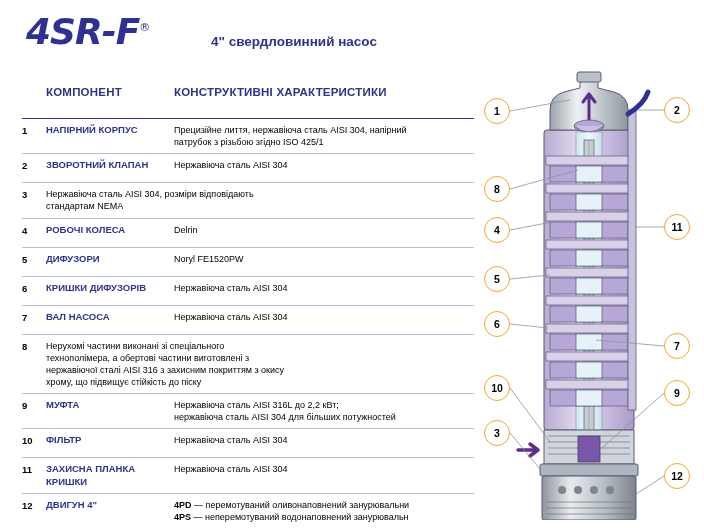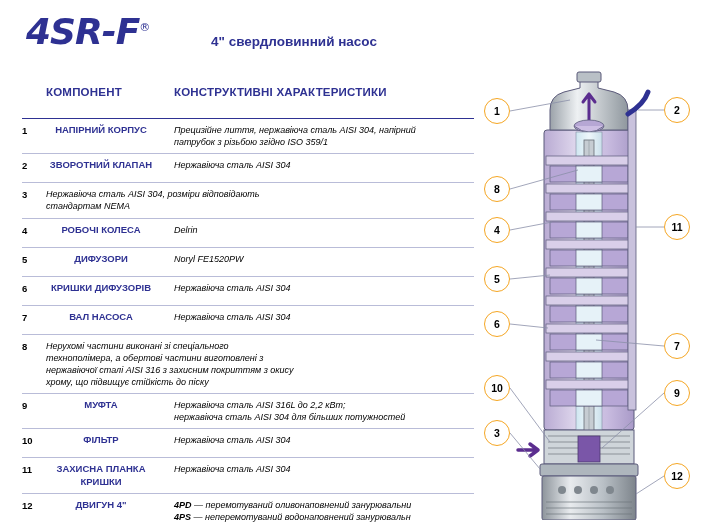--- a/index.html
+++ b/index.html
@@ -96,31 +96,29 @@
     padding-top: 1px;
   }
   .c-name {
     width: 128px;
     font-size: 9.5px;
     font-weight: bold;
     color: #2e3192;
     line-height: 1.28;
     padding-right: 18px;
     box-sizing: border-box;
-    text-align: center;
   }
   .c-desc {
     flex: 1;
     font-size: 9px;
     color: #000;
     line-height: 1.35;
   }
   .c-desc .line {
     display: block;
-    font-style: italic;
   }
 
   
   .figure {
     position: absolute;
     left: 478px;
     top: 70px;
     width: 222px;
     height: 450px;
   }
@@ -158,21 +156,21 @@
       <div class="th-num"></div>
       <div class="th-comp">КОМПОНЕНТ</div>
       <div class="th-desc">КОНСТРУКТИВНІ ХАРАКТЕРИСТИКИ</div>
     </div>
     <div id="rows">
         <div class="row">
           <div class="c-num">1</div>
           <div class="c-name">НАПІРНИЙ КОРПУС</div>
           <div class="c-desc">
             <span class="line">Прецизійне лиття, нержавіюча сталь AISI 304, напірний</span>
-            <span class="line">патрубок з різьбою згідно ISO 359/1</span>
+            <span class="line">патрубок з різьбою згідно ISO 425/1</span>
           </div>
         </div>
         <div class="row">
           <div class="c-num">2</div>
           <div class="c-name">ЗВОРОТНИЙ КЛАПАН</div>
           <div class="c-desc">
             <span class="line">Нержавіюча сталь AISI 304</span>
           </div>
         </div>
         <div class="row">

